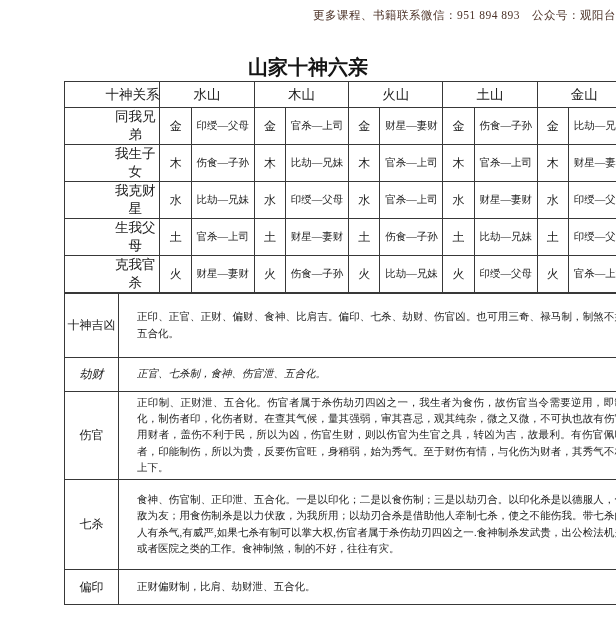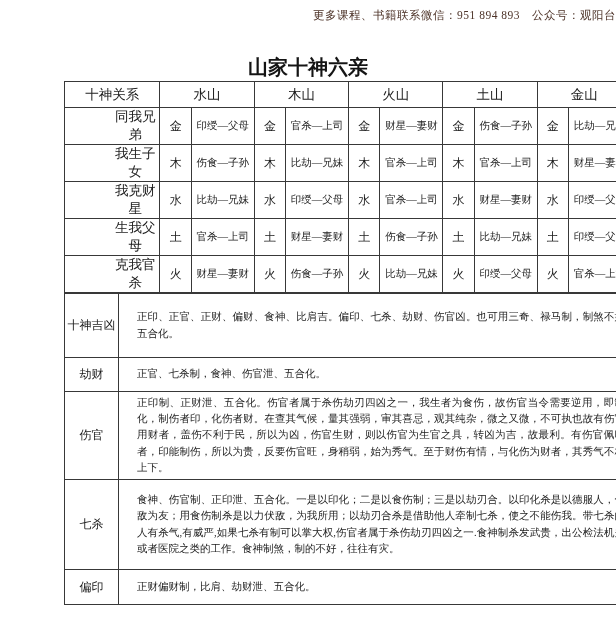--- a/index.html
+++ b/index.html
@@ -45,37 +45,37 @@
     overflow: hidden;
   }
 
   
   .t1 .c-label { width: 82px; }
   .t1 .c-el    { width: 27px; }
   .t1 .c-rel   { width: 54px; }
   .t1 tr       { height: 28px; }
   .t1 tr.hdr   { height: 26px; }
   .t1 td       { text-align: center; }
-  .t1 .corner  { font-size: 13.5px; }
+  .t1 .corner  { font-size: 13.5px; text-align: right; }
   .t1 .mtn     { font-size: 13.5px; font-family: Liberation Serif, serif; }
   .t1 .lbl     { font-size: 13.5px; padding-left: 46px; }
   .t1 .el      { font-size: 12px; }
   .t1 .rel     { font-size: 10.5px; white-space: nowrap; }
 
   
   .t2 .c-lbl2  { width: 54px; }
   .t2 .lbl2    { text-align: center; font-size: 12px; padding: 1px; }
   .t2 .txt     {
     font-size: 10.5px;
     line-height: 16.2px;
     text-align: justify;
     padding: 3px 6px 3px 18px;
   }
   .t2 .r0 td { height: 57px; }
-  .t2 .r1 td { height: 27px; }
+  .t2 .r1 td { height: 27px; font-style: italic; }
   .t2 .r2 td { height: 81px; }
   .t2 .r3 td { height: 83px; }
   .t2 .r4 td { height: 28px; }
   .t2 .r5 td { height: 28px; }
 </style>
 </head>
 <body>
 
 <div>
 

